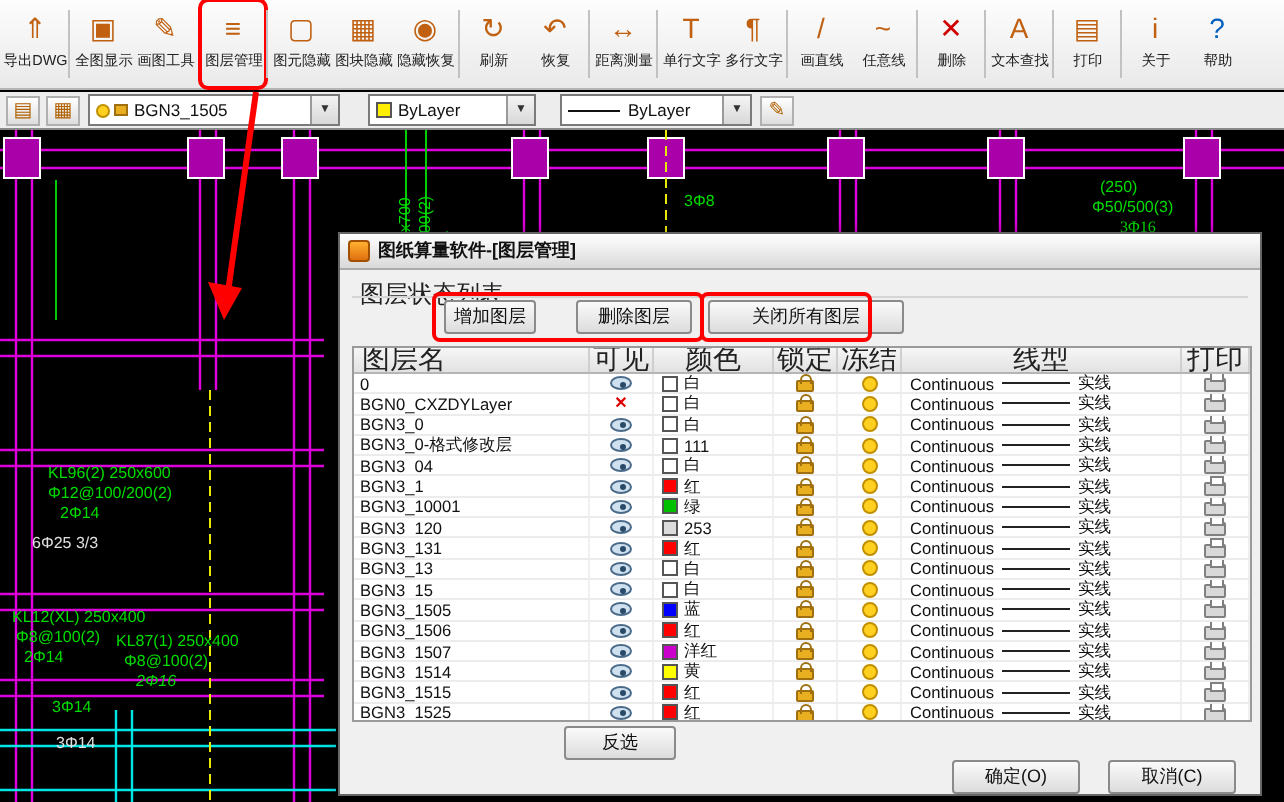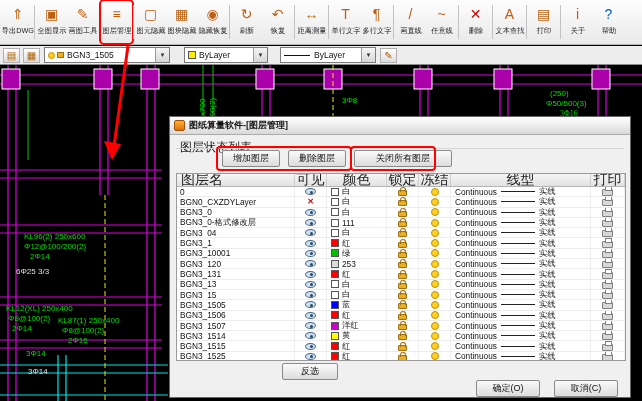--- a/index.html
+++ b/index.html
@@ -135,21 +135,21 @@
         <span class="cad-label" style="left: 180px; top: 165px; color: rgb(0, 221, 0); transform: rotate(-90deg);">8Φ20 4/4</span>
         <span class="cad-label" style="left: 24px; top: 168px; color: rgb(0, 221, 0);">KL96(2) 250x600</span>
         <span class="cad-label" style="left: 24px; top: 178px; color: rgb(0, 221, 0);">Φ12@100/200(2)</span>
         <span class="cad-label" style="left: 30px; top: 188px; color: rgb(0, 221, 0);">2Φ14</span>
         <span class="cad-label" style="left: 16px; top: 203px; color: rgb(224, 224, 224);">6Φ25 3/3</span>
         <span class="cad-label" style="left: 6px; top: 240px; color: rgb(0, 221, 0);">KL12(XL) 250x400</span>
         <span class="cad-label" style="left: 8px; top: 250px; color: rgb(0, 221, 0);">Φ8@100(2)</span>
         <span class="cad-label" style="left: 12px; top: 260px; color: rgb(0, 221, 0);">2Φ14</span>
         <span class="cad-label" style="left: 58px; top: 252px; color: rgb(0, 221, 0);">KL87(1) 250x400</span>
         <span class="cad-label" style="left: 62px; top: 262px; color: rgb(0, 221, 0);">Φ8@100(2)</span>
-        <span class="cad-label" style="left: 68px; top: 272px; color: rgb(0, 221, 0);">2Φ16</span>
+        <span class="cad-label" style="left: 68px; top: 272px; color: rgb(0, 221, 0); font-style: italic;">2Φ16</span>
         <span class="cad-label" style="left: 26px; top: 285px; color: rgb(0, 221, 0);">3Φ14</span>
         <span class="cad-label" style="left: 28px; top: 303px; color: rgb(224, 224, 224);">3Φ14</span>
         <span class="cad-label" style="left: 550px; top: 25px; color: rgb(0, 221, 0);">(250)</span>
         <span class="cad-label" style="left: 546px; top: 35px; color: rgb(0, 221, 0);">Φ50/500(3)</span>
         <span class="cad-label" style="left: 560px; top: 45px; color: rgb(0, 221, 0); font-family: Liberation Serif, serif;">3Φ16</span>
         <span class="cad-label" style="left: 342px; top: 32px; color: rgb(0, 221, 0);">3Φ8</span>
       </div>
   </div>
 
   <div class="toolbar">
@@ -269,21 +269,21 @@
   </div>
 
   <div class="dialog">
     <div class="dlg-title">
       <span class="dlg-icon"></span>
       <span>图纸算量软件-[图层管理]</span>
     </div>
     <div class="tab-label">图层状态列表</div>
     <div class="tab-line"></div>
 
-    <div class="dlg-btn" style="left:52px;top:33px;width:58px">增加图层</div>
+    <div class="dlg-btn" style="left:52px;top:33px;width:46px">增加图层</div>
     <div class="dlg-btn" style="left:118px;top:33px;width:58px">删除图层</div>
     <div class="dlg-btn" style="left:184px;top:33px;width:98px">关闭所有图层</div>
 
     <div class="red-box" style="left:46px;top:29px;width:136px;height:25px"></div>
     <div class="red-box" style="left:180px;top:29px;width:86px;height:25px"></div>
 
     <div class="tbl">
       <div class="thead">
           <div class="hc">图层名</div>
           <div class="hc">可见</div>

